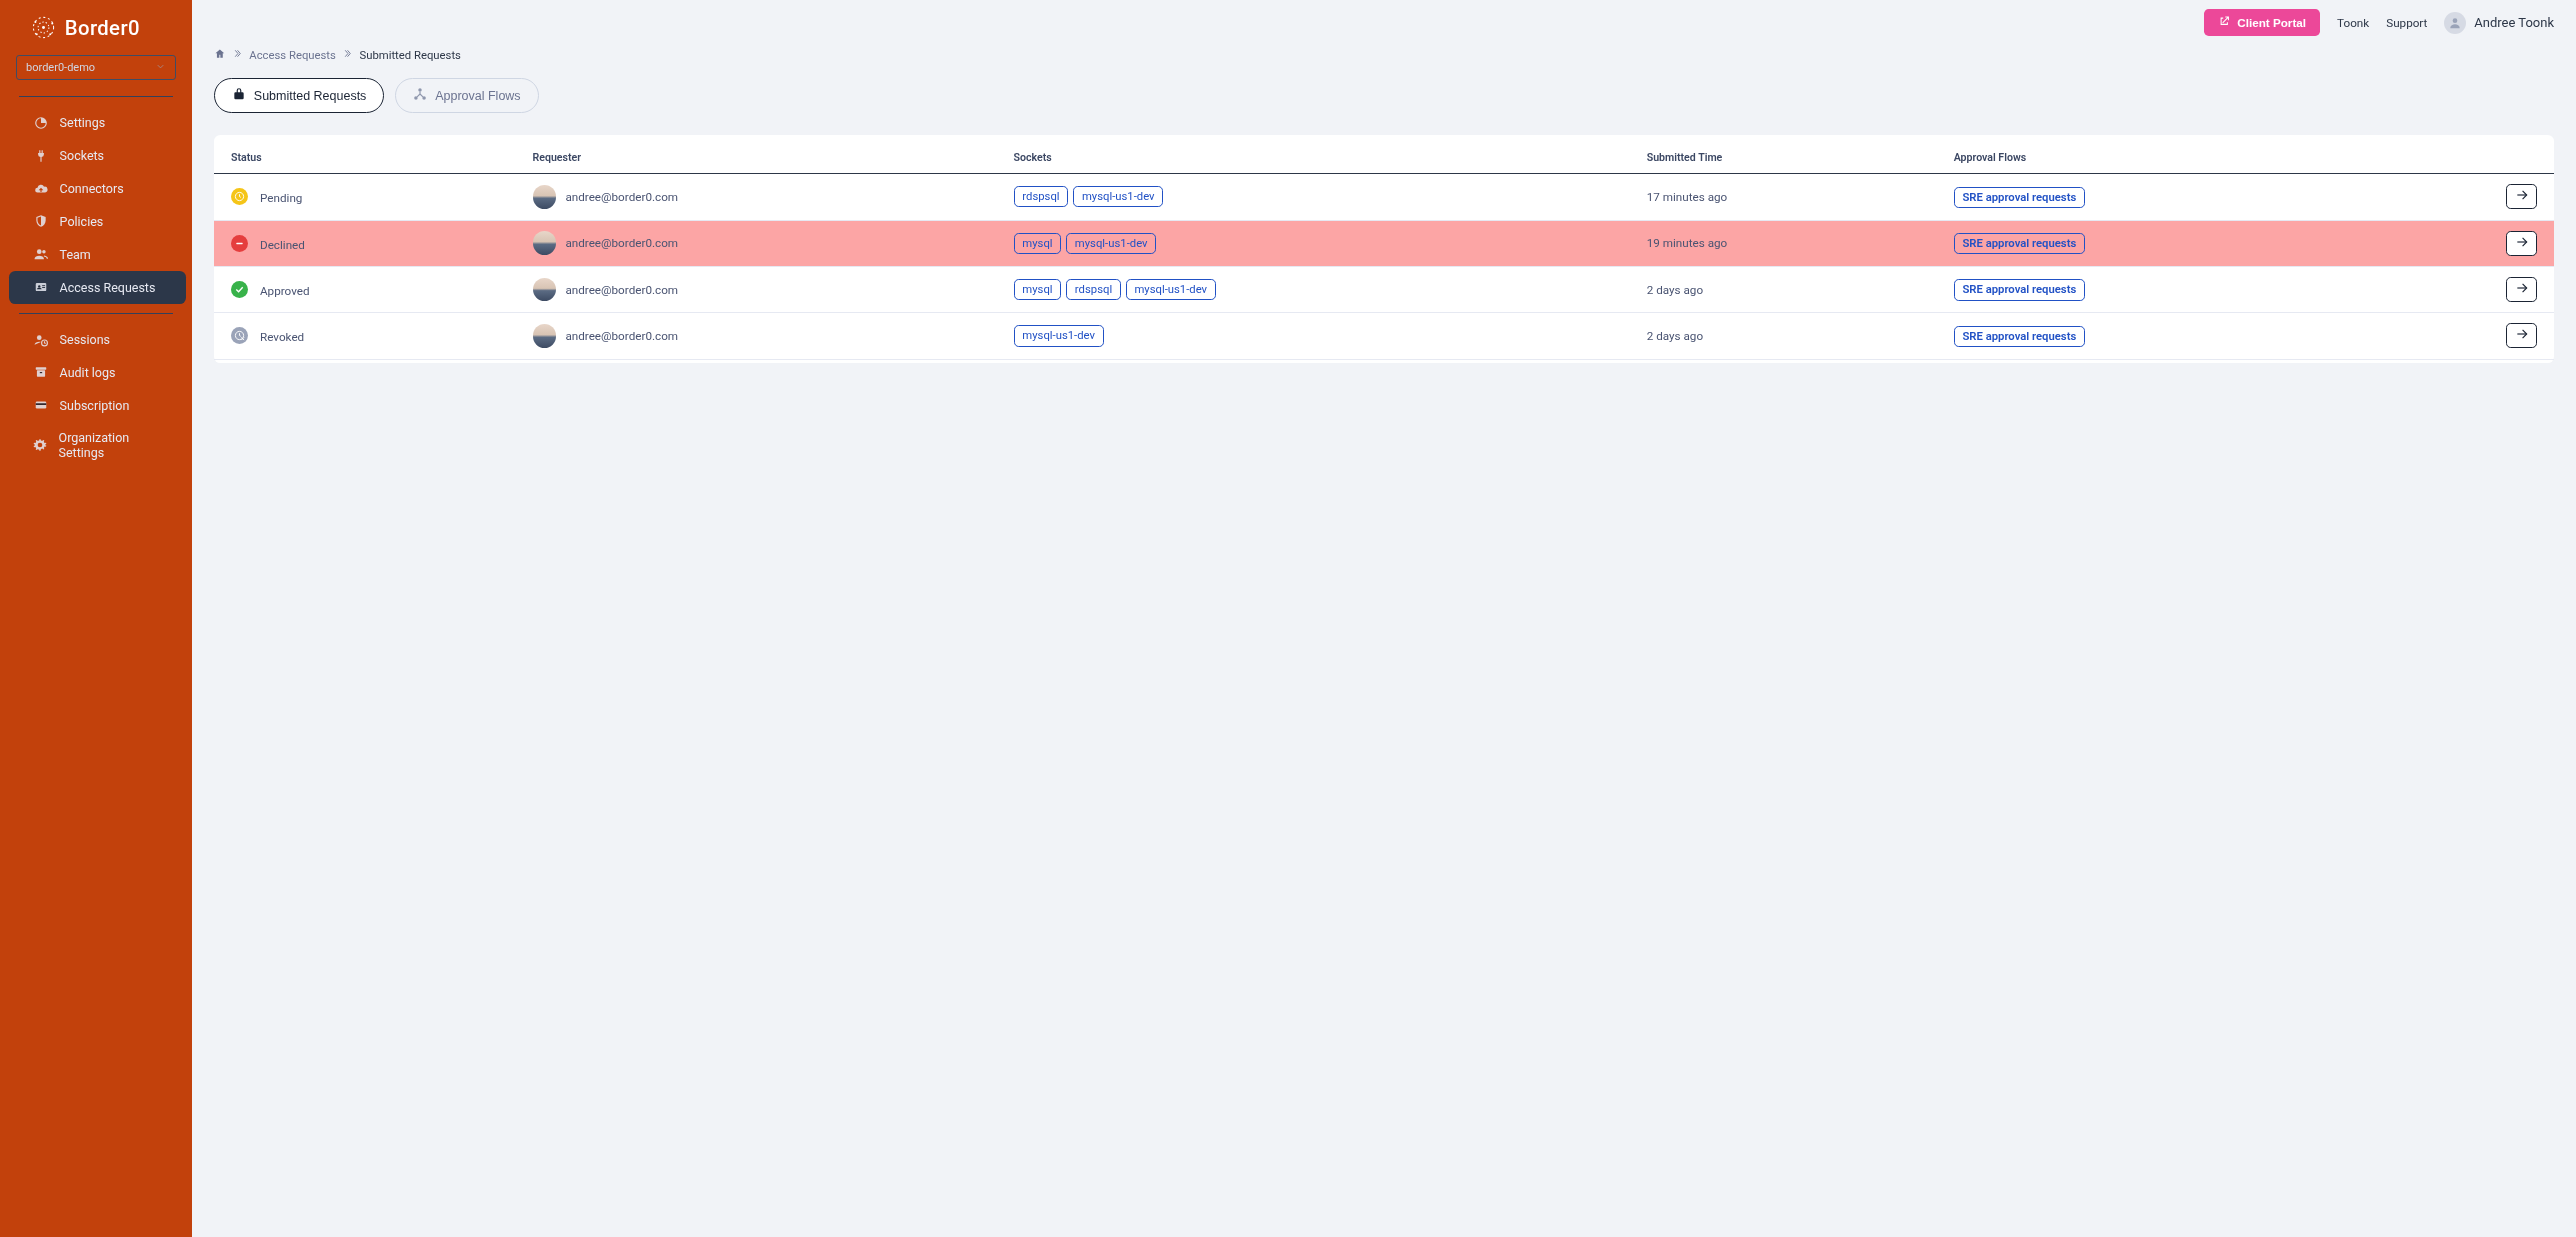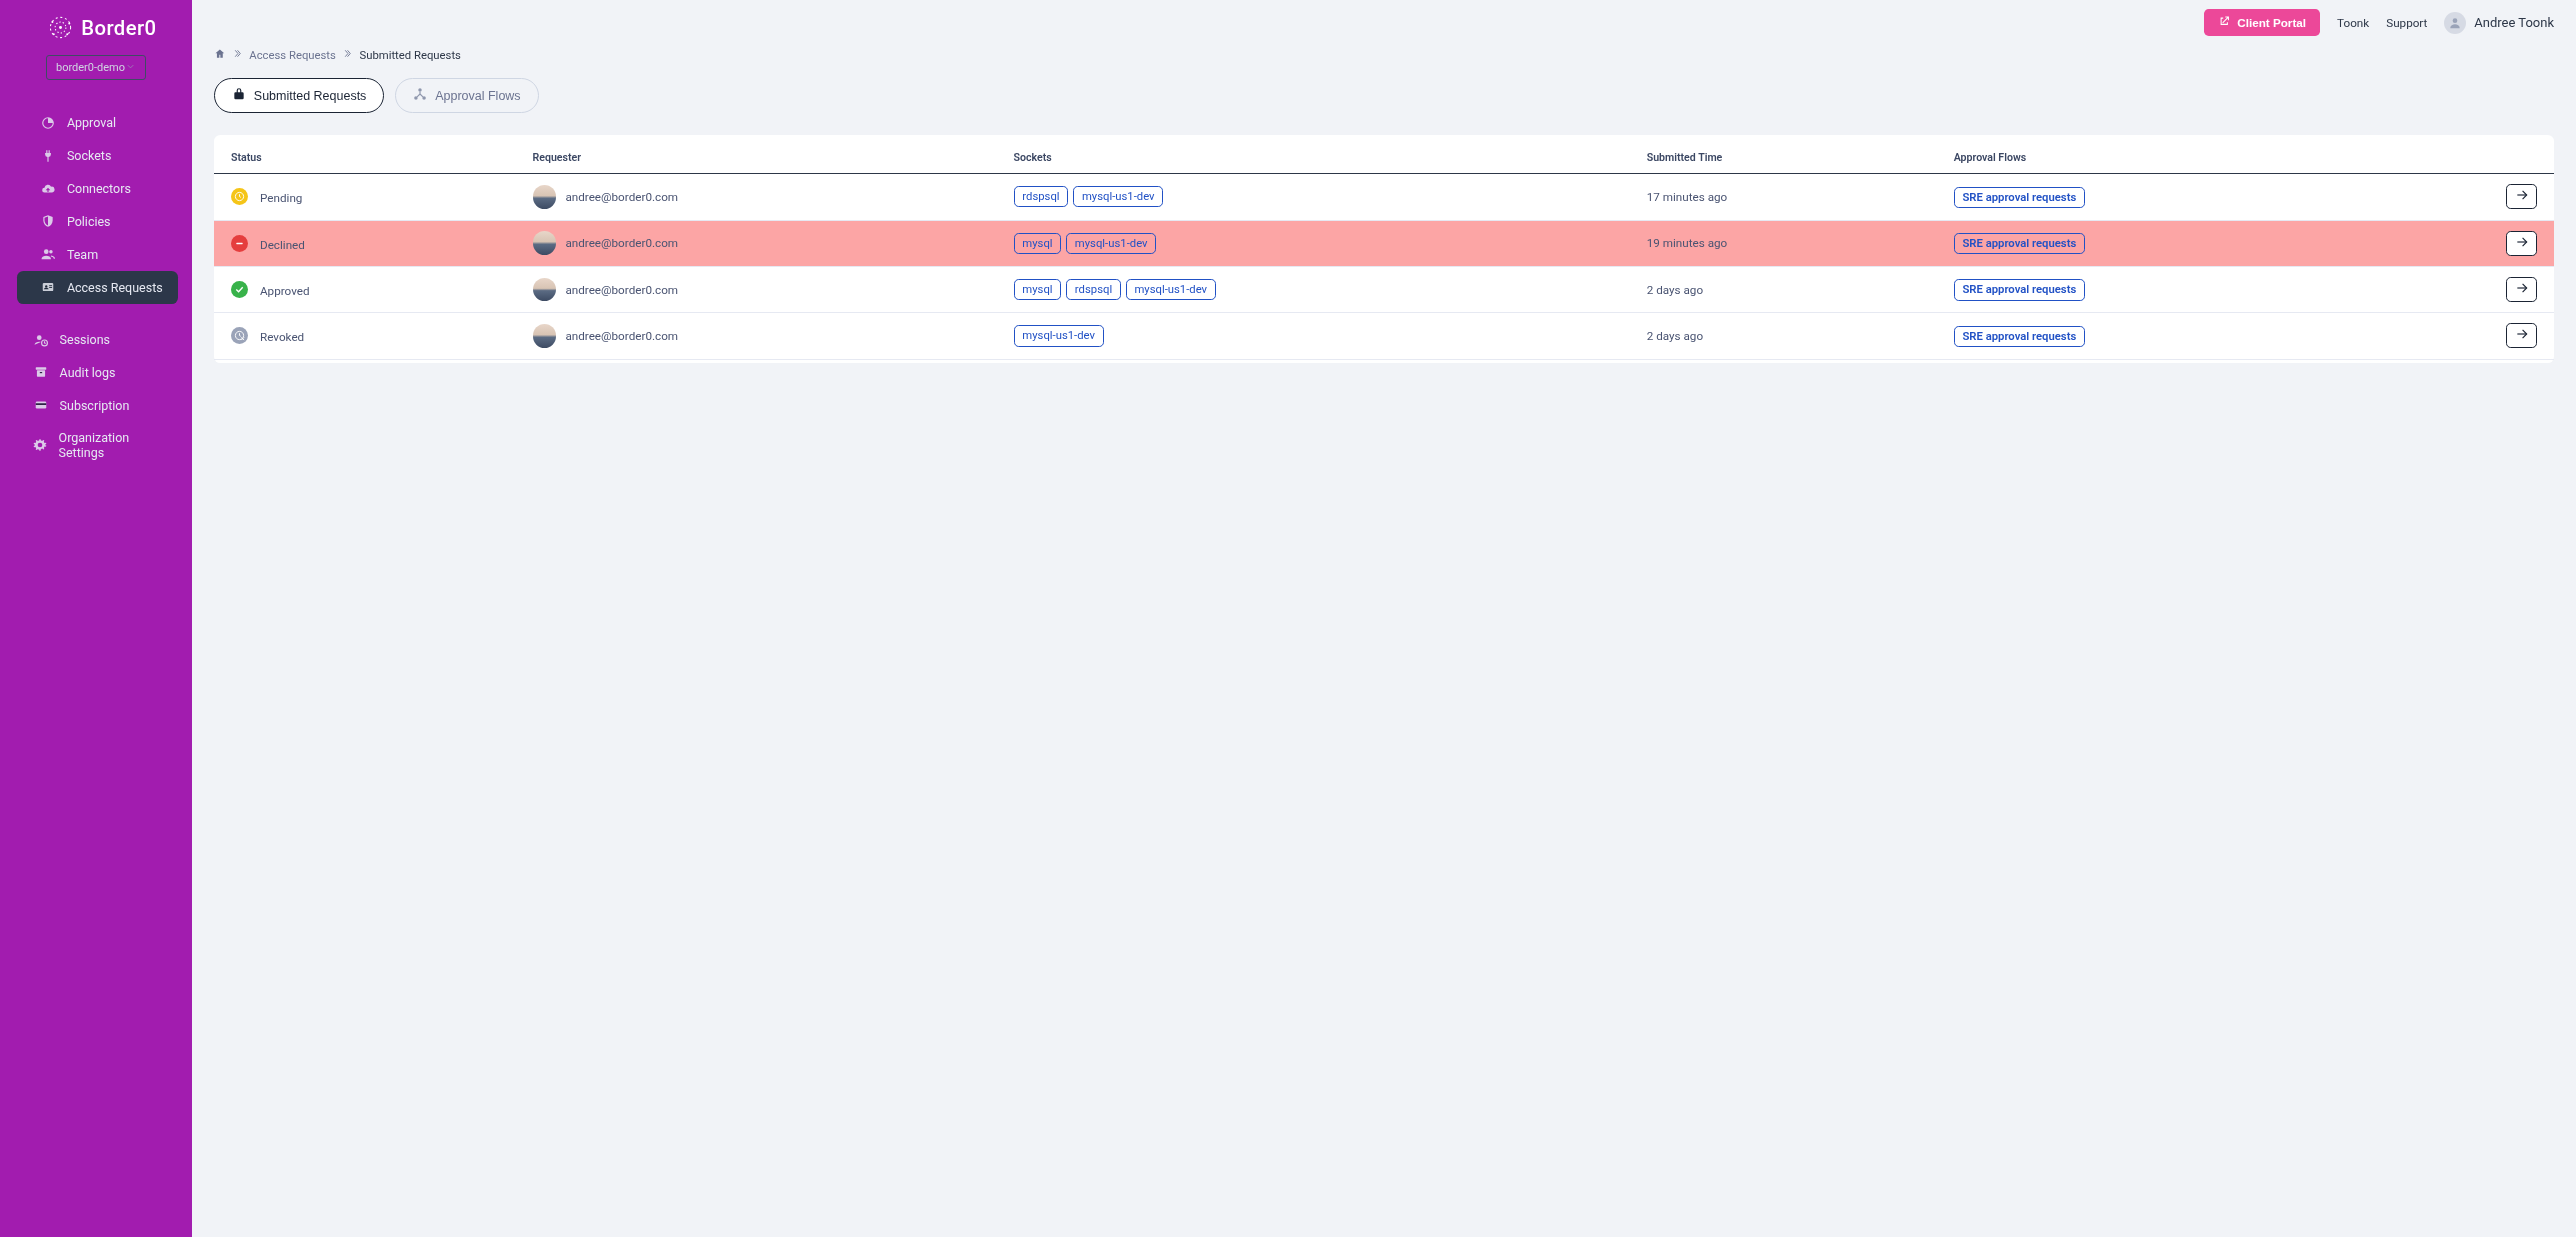--- a/index.html
+++ b/index.html
@@ -8,27 +8,26 @@
     background: #f1f3f7;
     color: #2d3748;
     height: 100vh;
     overflow: hidden;
   }
   .app { display: flex; height: 100vh; }
 
   
   .sidebar {
     width: 192px;
-    background: #a21caf;
+    background: #c2410c;
     color: #fff;
     display: flex;
     flex-direction: column;
     padding: 14px 0;
     flex-shrink: 0;
-    align-items: center;
   }
   .logo-wrap {
     display: flex;
     align-items: center;
     gap: 7.8px;
     padding: 0 19px 11px 30px;
   }
   .logo-mark {
     width: 27px; height: 27px;
   }
@@ -231,21 +230,21 @@
 
     <div class="sidebar-divider"></div>
 
     <nav class="nav" id="nav1">
         <div class="nav-item">
           <span class="nav-icon">
             <svg viewBox="0 0 24 24">
               <path d="M12 2a10 10 0 100 20 10 10 0 000-20zm0 2v8h8a8 8 0 01-8 8 8 8 0 010-16z"></path>
             </svg>
           </span>
-          <span>Approval</span>
+          <span>Settings</span>
         </div>
         <div class="nav-item">
           <span class="nav-icon">
             <svg viewBox="0 0 24 24">
               <path d="M9 2v5H7v2a5 5 0 004 4.9V22h2v-8.1A5 5 0 0017 9V7h-2V2h-2v5h-2V2H9z"></path>
             </svg>
           </span>
           <span>Sockets</span>
         </div>
         <div class="nav-item">

